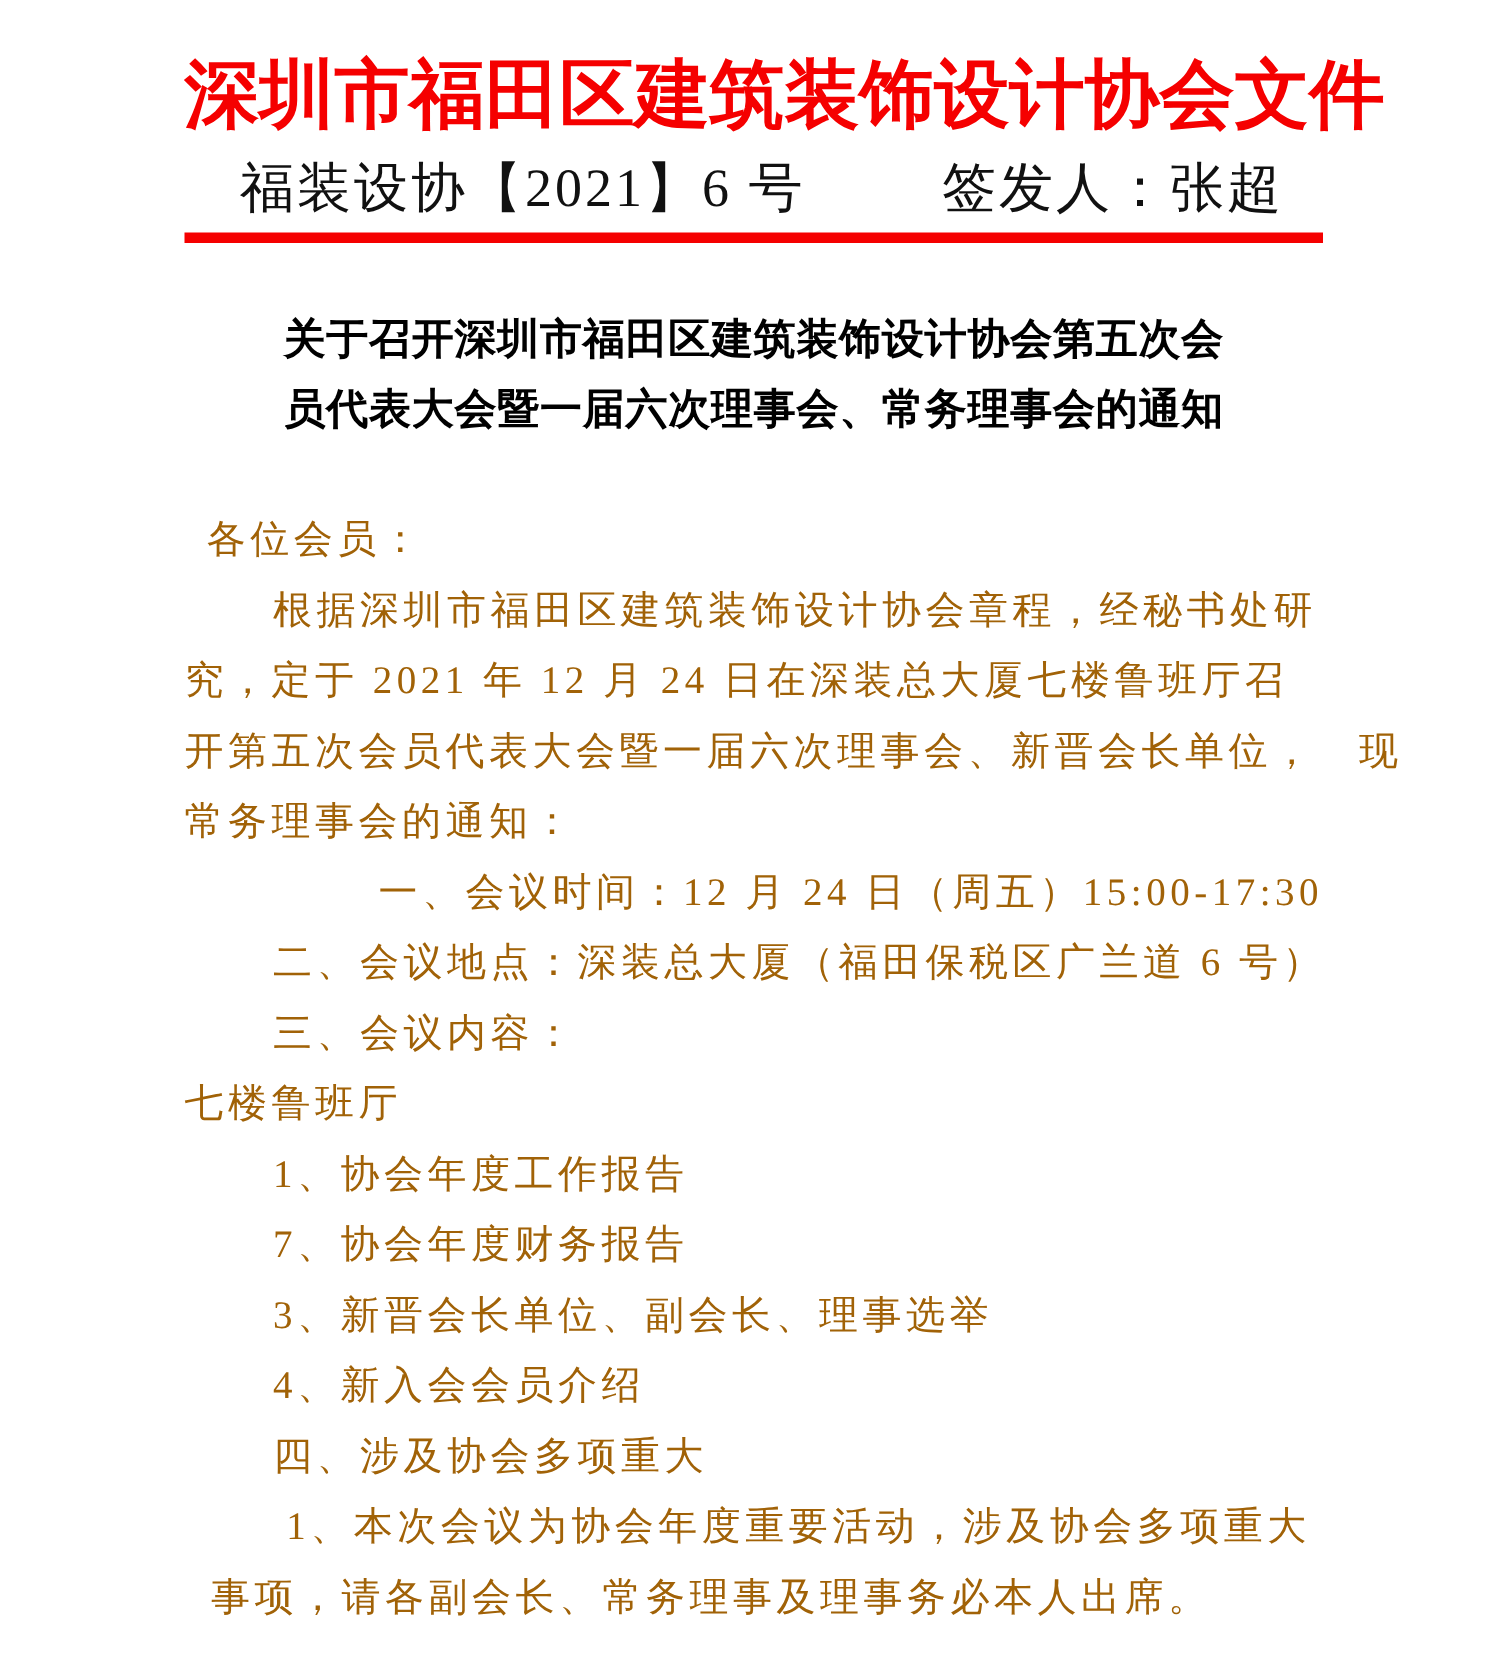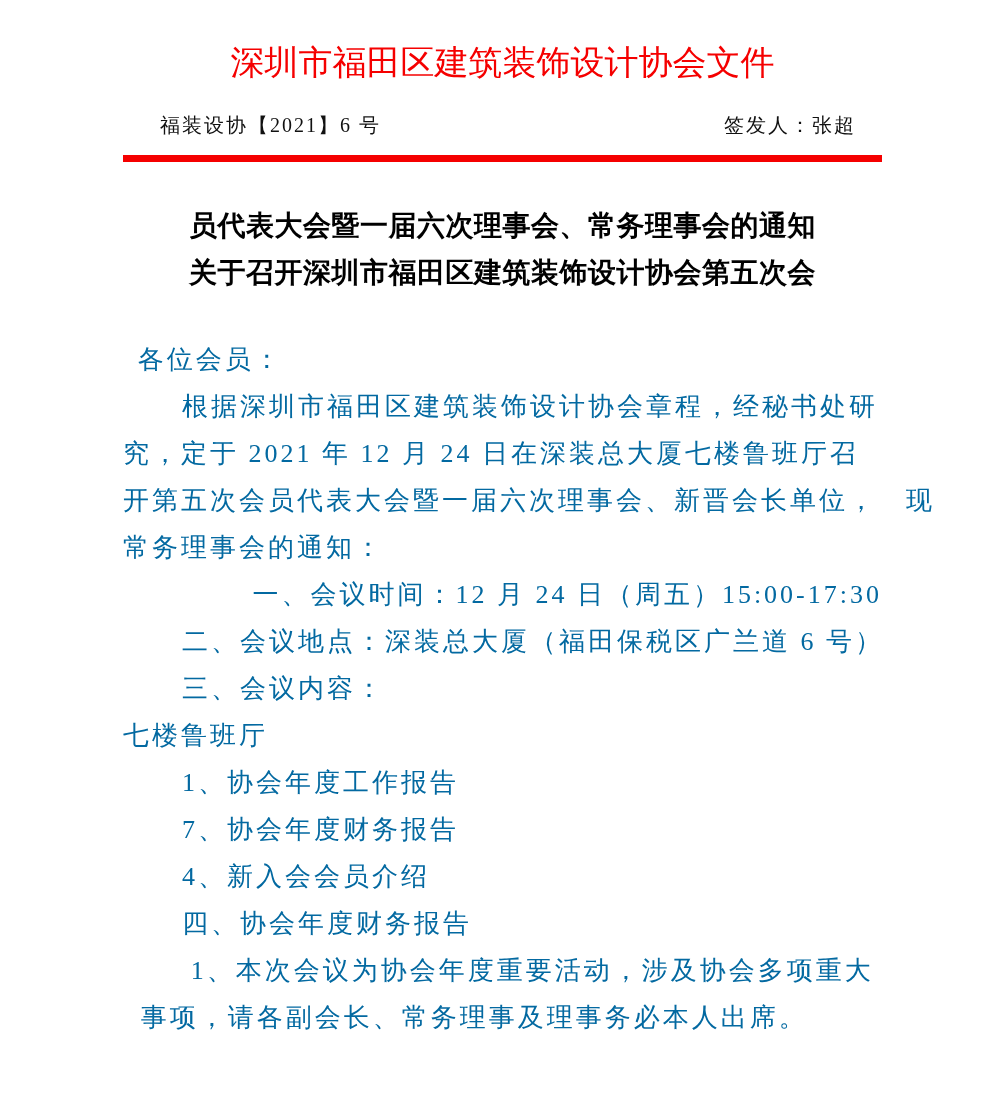--- a/index.html
+++ b/index.html
@@ -20,35 +20,35 @@
     height: 1102px;
     box-sizing: border-box;
     padding: 0 118px 0 123px;
     background: #ffffff;
   }
   .org-title {
     margin: 0;
     padding-top: 32px;
     height: 62px;
     line-height: 62px;
-    text-align: center;
-    font-size: 34px;
-    font-weight: normal;
+    text-align: right;
+    font-size: 50px;
+    font-weight: bold;
     letter-spacing: 0px;
     white-space: nowrap;
     font-family: "Liberation Serif", "DejaVu Serif", serif;
   }
   .doc-row {
     display: flex;
     justify-content: space-between;
     align-items: flex-end;
     margin-top: 16px;
     height: 30px;
     line-height: 30px;
-    font-size: 20px;
+    font-size: 36px;
     letter-spacing: 2px;
     white-space: pre;
   }
   .doc-row .doc-number { padding-left: 37px; }
   .doc-row .issuer { padding-right: 26px; }
   .red-rule {
     margin-top: 15px;
     height: 7px;
     width: 100%;
   }
@@ -60,56 +60,57 @@
     line-height: 47px;
     letter-spacing: 0.5px;
     font-family: "Liberation Sans", "DejaVu Sans", sans-serif;
     color: #000000;
   }
   .body-text {
     margin-top: 40px;
     font-size: 26px;
     line-height: 47px;
     letter-spacing: 3px;
-    color: #0369a1;
+    color: #a16207;
   }
   .body-text .bline {
     white-space: pre;
   }
 </style>
 </head>
 <body>
 
 <div class="page">
 
   <h1 class="org-title" style="color: rgb(245, 0, 0);">深圳市福田区建筑装饰设计协会文件</h1>
 
   <div class="doc-row">
     <span class="doc-number">福装设协【2021】6 号</span>
     <span class="issuer"><span>签发人：</span><span>张超</span></span>
   </div>
 
   <div class="red-rule" style="background-color: rgb(245, 0, 0);"></div>
 
   <div class="notice-title">
+      <div>关于召开深圳市福田区建筑装饰设计协会第五次会</div>
       <div>员代表大会暨一届六次理事会、常务理事会的通知</div>
-      <div>关于召开深圳市福田区建筑装饰设计协会第五次会</div>
     </div>
 
   <div class="body-text">
       <div class="bline" style="padding-left: 14.75px;">各位会员：</div>
       <div class="bline" style="padding-left: 59px;">根据深圳市福田区建筑装饰设计协会章程，经秘书处研</div>
       <div class="bline" style="padding-left: 0px;">究，定于 2021 年 12 月 24 日在深装总大厦七楼鲁班厅召</div>
       <div class="bline" style="padding-left: 0px;">开第五次会员代表大会暨一届六次理事会、新晋会长单位，　现</div>
       <div class="bline" style="padding-left: 0px;">常务理事会的通知：</div>
       <div class="bline" style="padding-left: 59px; text-align: right;">一、会议时间：12 月 24 日（周五）15:00-17:30</div>
       <div class="bline" style="padding-left: 59px; text-align: center;">二、会议地点：深装总大厦（福田保税区广兰道 6 号）</div>
       <div class="bline" style="padding-left: 59px;">三、会议内容：</div>
       <div class="bline" style="padding-left: 0px;">七楼鲁班厅</div>
       <div class="bline" style="padding-left: 59px;">1、协会年度工作报告</div>
       <div class="bline" style="padding-left: 59px;">7、协会年度财务报告</div>
+      <div class="bline" style="padding-left: 59px;">3、新晋会长单位、副会长、理事选举</div>
       <div class="bline" style="padding-left: 59px;">4、新入会会员介绍</div>
-      <div class="bline" style="padding-left: 59px;">四、协会年度财务报告</div>
+      <div class="bline" style="padding-left: 59px;">四、涉及协会多项重大</div>
       <div class="bline" style="padding-left: 67.85px;">1、本次会议为协会年度重要活动，涉及协会多项重大</div>
       <div class="bline" style="padding-left: 17.7px;">事项，请各副会长、常务理事及理事务必本人出席。</div>
     </div>
 
 </div>
 
 </body></html>

